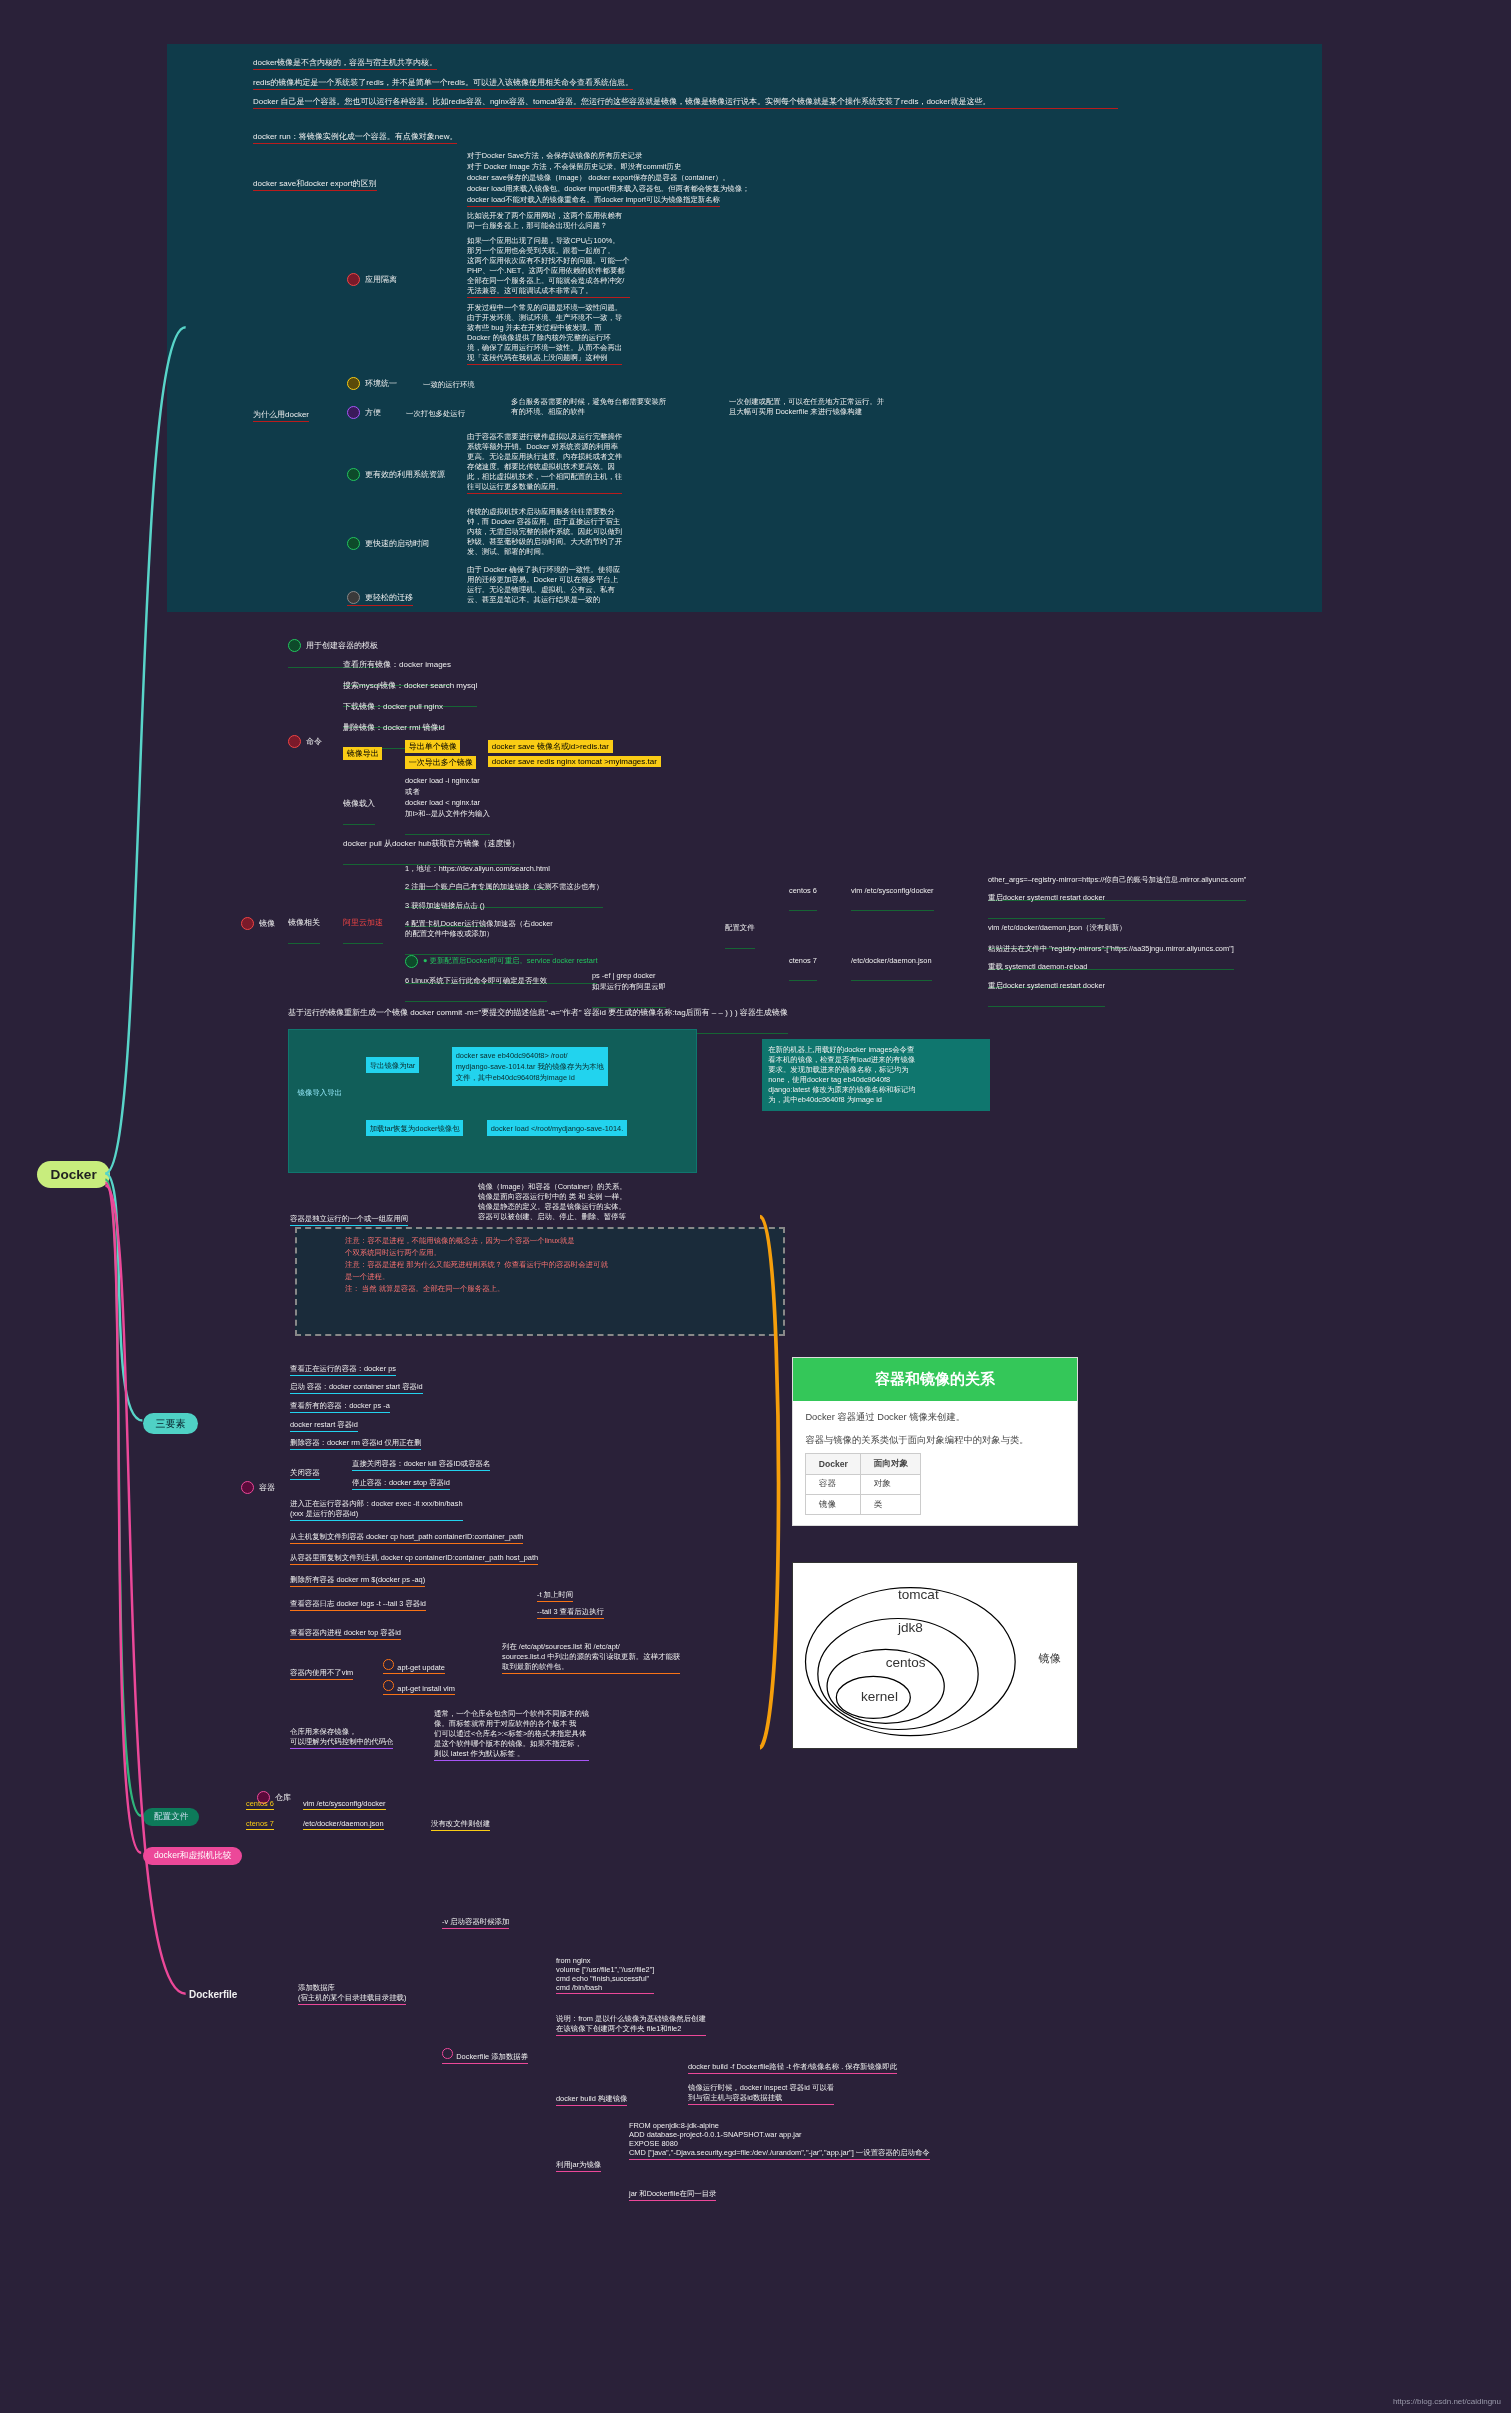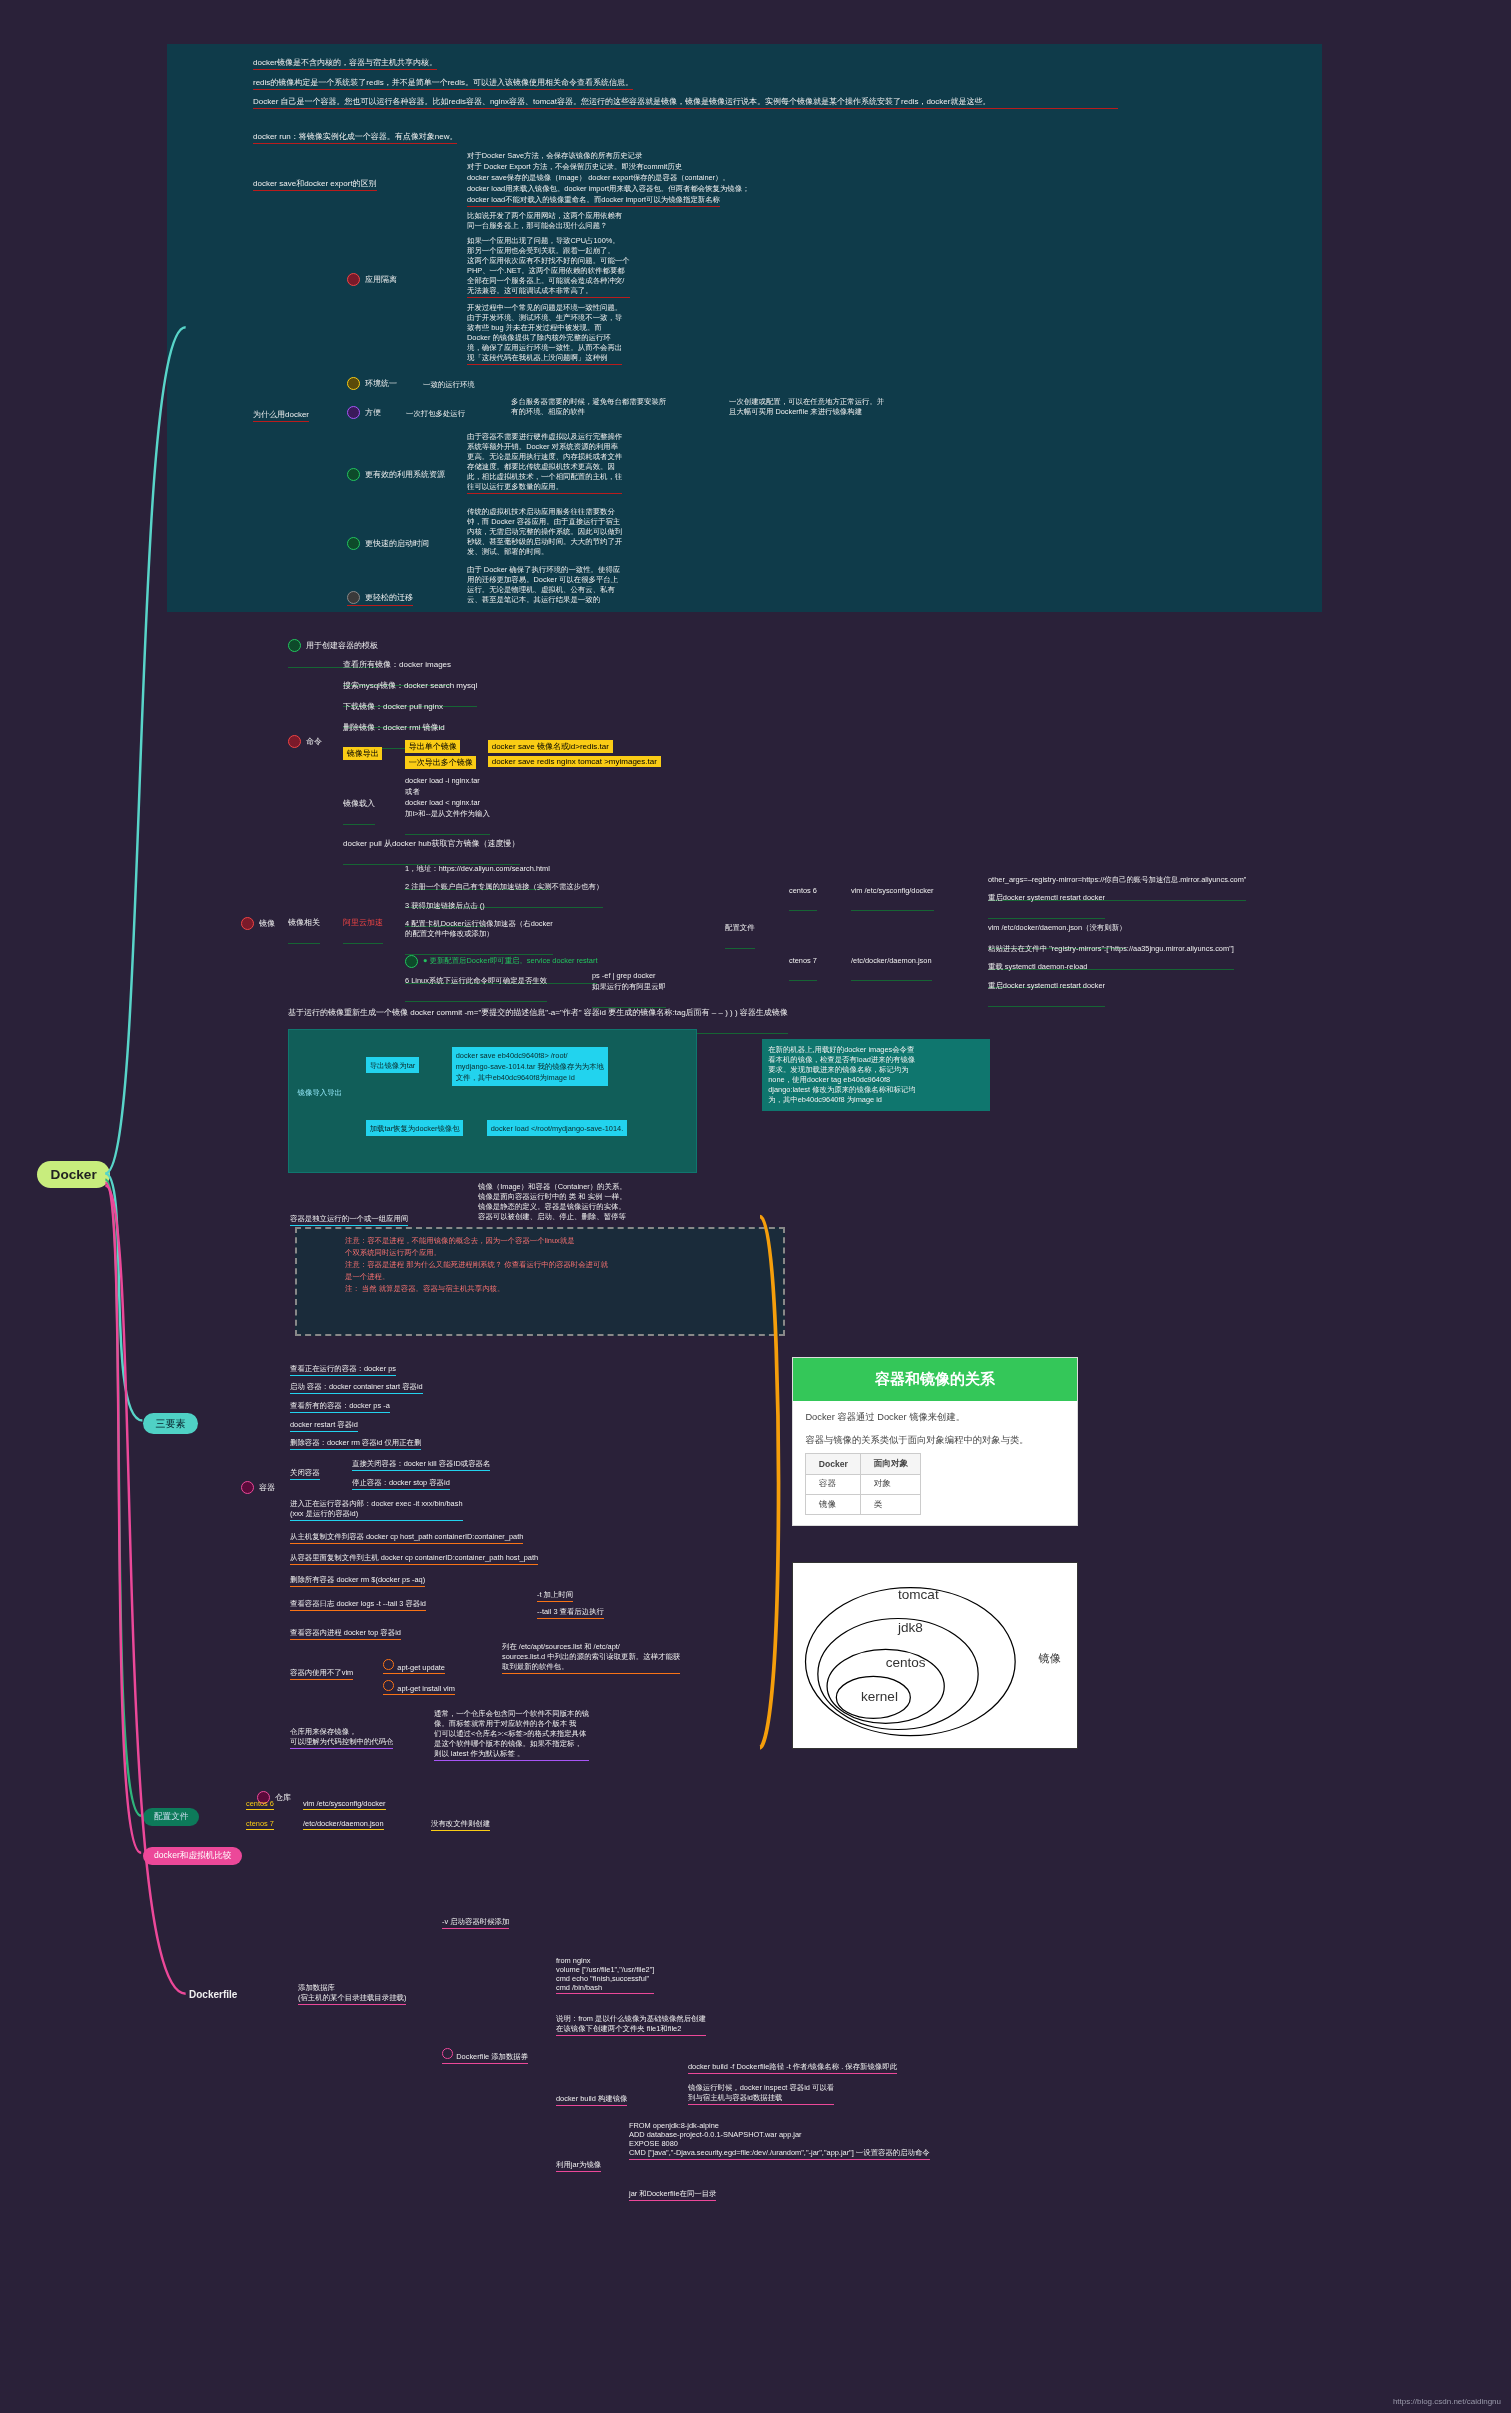--- a/index.html
+++ b/index.html
@@ -158,21 +158,21 @@
 
 <div class="basics-panel"></div>
 
 <div class="node small-txt uline-red" style="left:253px; top:57px;">docker镜像是不含内核的，容器与宿主机共享内核。</div>
 <div class="node small-txt uline-red" style="left:253px; top:77px;">redis的镜像构定是一个系统装了redis，并不是简单一个redis。可以进入该镜像使用相关命令查看系统信息。</div>
 <div class="node small-txt uline-red" style="left:253px; top:96px; white-space:normal; width:865px;">Docker 自己是一个容器。您也可以运行各种容器。比如redis容器、nginx容器、tomcat容器。您运行的这些容器就是镜像，镜像是镜像运行说本。实例每个镜像就是某个操作系统安装了redis，docker就是这些。</div>
 <div class="node small-txt uline-red" style="left:253px; top:131px;">docker run：将镜像实例化成一个容器。有点像对象new。</div>
 
 <div class="node small-txt uline-red" style="left:253px; top:178px;">docker save和docker export的区别</div>
 <div class="node tiny-txt" style="left:467px; top:151px;">对于Docker Save方法，会保存该镜像的所有历史记录</div>
-<div class="node tiny-txt" style="left:467px; top:162px;">对于 Docker Export 方法，不会保留历史记录。即没有commit历史</div>
+<div class="node tiny-txt" style="left:467px; top:162px;">对于 Docker Image 方法，不会保留历史记录。即没有commit历史</div>
 <div class="node tiny-txt" style="left:467px; top:173px;">docker save保存的是镜像（image）    docker export保存的是容器（container）。</div>
 <div class="node tiny-txt" style="left:467px; top:184px;">docker load用来载入镜像包。docker import用来载入容器包。但两者都会恢复为镜像；</div>
 <div class="node tiny-txt uline-red" style="left:467px; top:195px;">docker load不能对载入的镜像重命名。而docker import可以为镜像指定新名称 </div>
 
 <div class="node small-txt uline-red" style="left:253px; top:409px;">为什么用docker</div>
 
 <div class="node small-txt" style="left:347px; top:273px;"><span class="dot dot-red"></span><span>应用隔离</span></div>
 <div class="node tiny-txt" style="left:467px; top:211px; white-space:pre-line;">比如说开发了两个应用网站，这两个应用依赖有
 同一台服务器上，那可能会出现什么问题？</div>
 <div class="node tiny-txt uline-red" style="left:467px; top:236px; white-space:pre-line;">如果一个应用出现了问题，导致CPU占100%。
@@ -291,21 +291,21 @@
 <div class="node tiny-txt" style="left:478px; top:1182px; white-space:pre-line;">镜像（Image）和容器（Container）的关系。
 镜像是面向容器运行时中的 类 和 实例 一样。
 镜像是静态的定义。容器是镜像运行的实体。
 容器可以被创建、启动、停止、删除、暂停等</div>
 
 <div class="hatched-box" style="left:295px; top:1227px; height:93px;padding-left:48px;">
   <div>注意：容不是进程，不能用镜像的概念去，因为一个容器一个linux就是</div>
   <div>个双系统同时运行两个应用。</div>
   <div>注意：容器是进程 那为什么又能死进程刚系统？ 你查看运行中的容器时会进可就</div>
   <div>是一个进程。</div>
-  <div>注： 当然 就算是容器。容器与宿主机共享内核。</div>
+  <div>注： 当然 就算是容器。全部在同一个服务器上。</div>
 </div>
 
 <div class="node small-txt" style="left:241px; top:1481px;"><span class="dot dot-pnk"></span><span>容器</span></div>
 
 <div class="node tiny-txt uline-cyn" style="left:290px; top:1364px;">查看正在运行的容器：docker ps</div>
 <div class="node tiny-txt uline-cyn" style="left:290px; top:1382px;">启动 容器：docker container start 容器id</div>
 <div class="node tiny-txt uline-cyn" style="left:290px; top:1401px;">查看所有的容器：docker ps -a</div>
 <div class="node tiny-txt uline-cyn" style="left:290px; top:1420px;">docker restart 容器id</div>
 <div class="node tiny-txt uline-cyn" style="left:290px; top:1438px;">删除容器：docker rm 容器id       仅用正在删</div>
 

